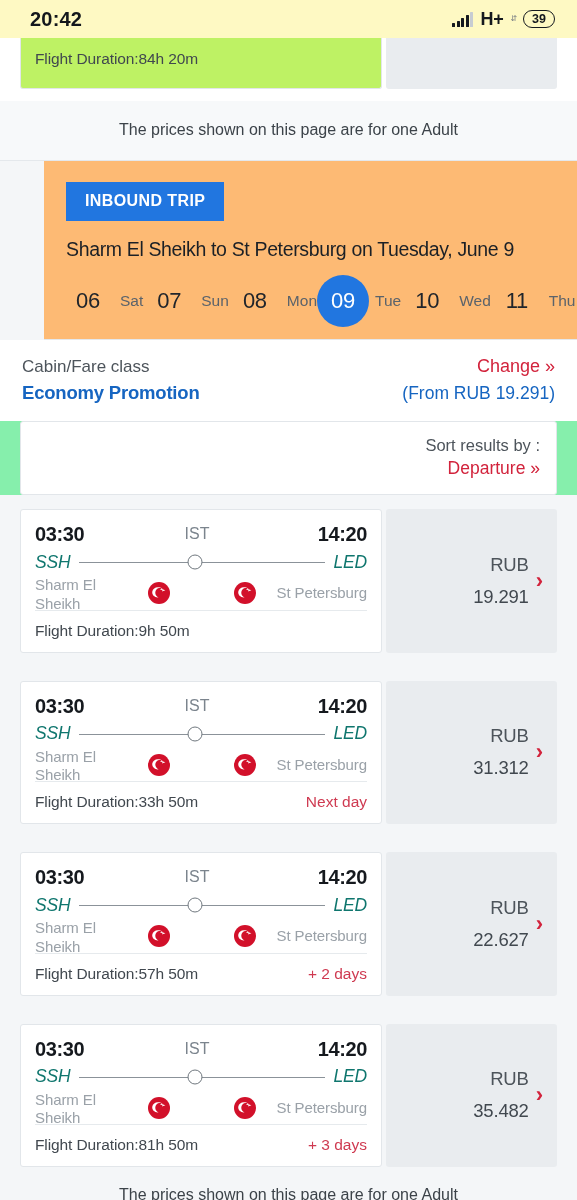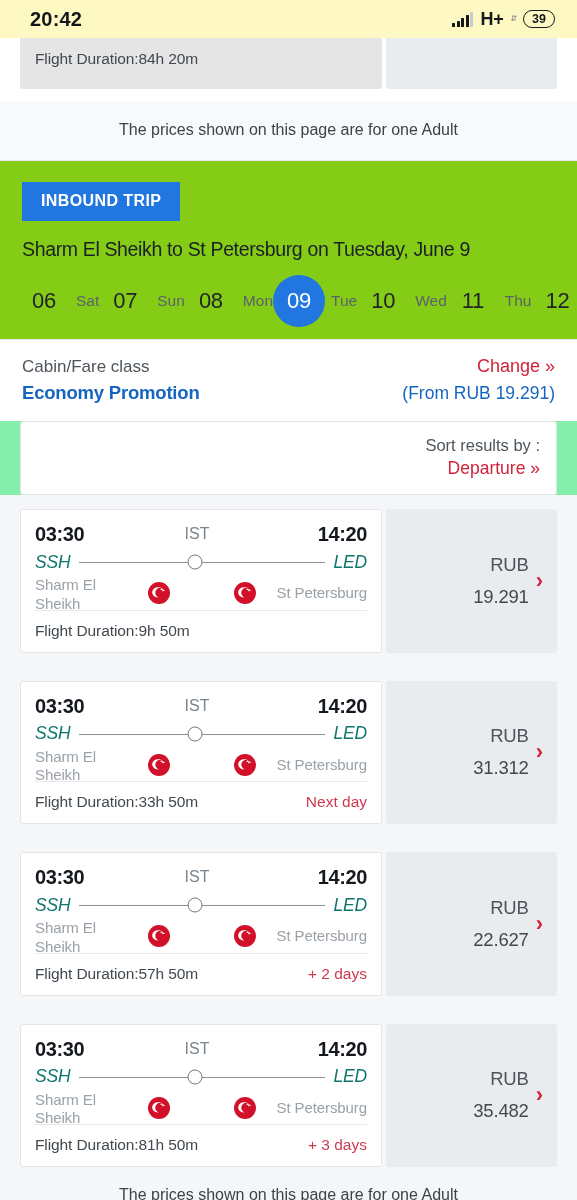--- a/index.html
+++ b/index.html
@@ -73,21 +73,21 @@
   .body-area { flex: 1 1 auto; position: relative; overflow: hidden; }
 
   
   .partial-block {
     background: #ffffff;
     padding: 0 20px 12px;
   }
   .partial-row { display: flex; }
   .partial-card {
     flex: 1 1 auto;
-    background: #e5e5e5;
+    background: #bef264;
     border: 1px solid #e2e6ea;
     border-top: none;
     border-radius: 0 0 3px 3px;
     padding: 12px 14px 11px;
     height: 51px;
   }
   .partial-price {
     width: 171px;
     margin-left: 4px;
     background: #e9ecef;
@@ -103,21 +103,21 @@
   .notice-bar {
     background: #f7f9fa;
     text-align: center;
     font-size: 16px;
     color: #3c4349;
     padding: 20px 0 21px;
     border-bottom: 1px solid #e4e8ec;
   }
 
   
-  .panel { background: #84cc16; }
+  .panel { background: #fdba74; margin-left: 44px; }
   .trip-head { padding: 21px 22px 0; }
   .trip-badge {
     display: inline-block;
     background: #2176e0;
     color: #ffffff;
     font-size: 16px;
     font-weight: bold;
     letter-spacing: .4px;
     padding: 10px 19px 11px;
   }

